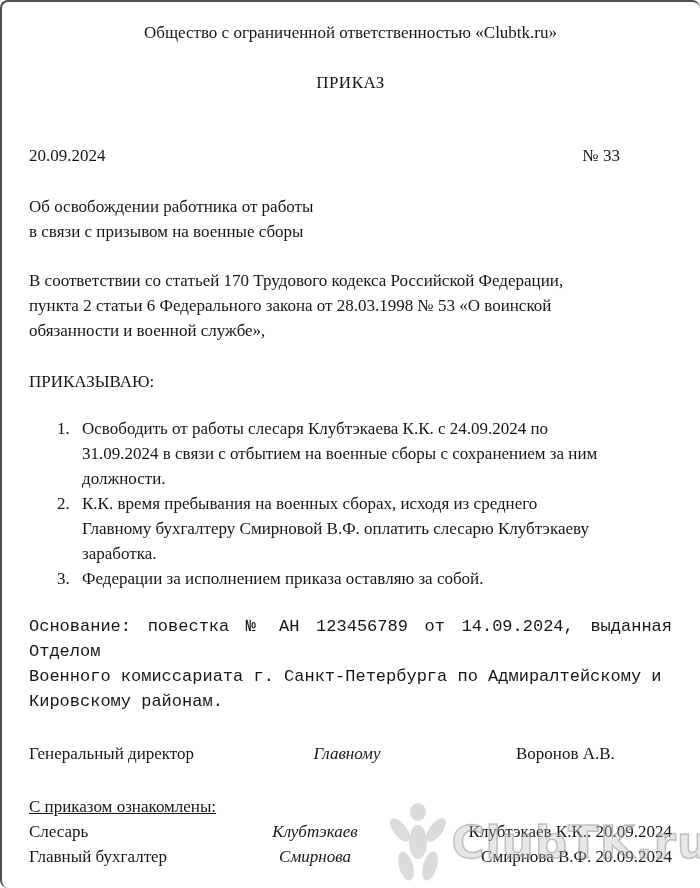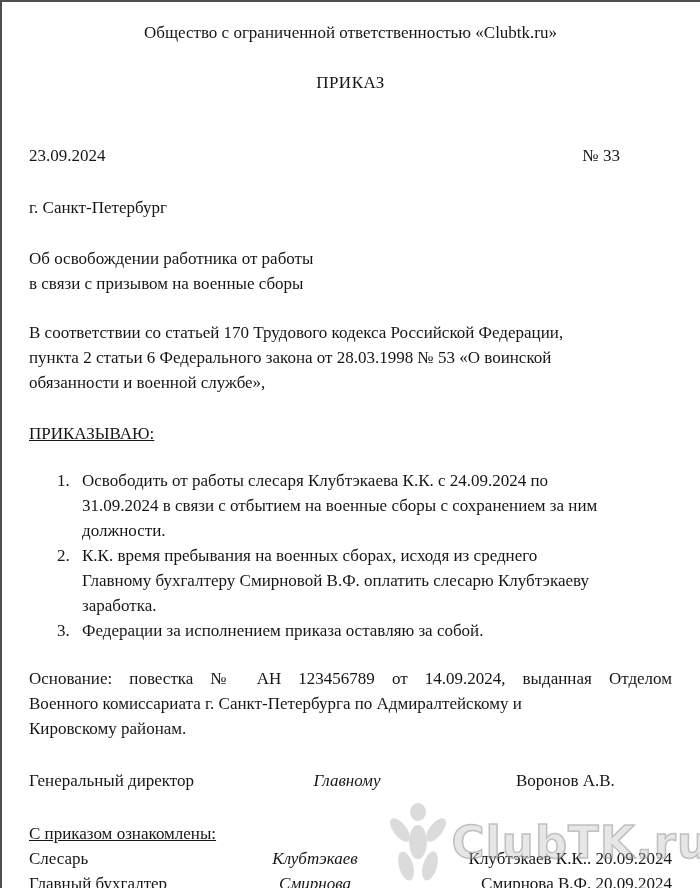--- a/index.html
+++ b/index.html
@@ -8,35 +8,36 @@
     width:700px;height:888px;
     box-sizing:border-box;
     background:#ffffff;
     border-top:2px solid #4f4f4f;
     border-left:2px solid #4f4f4f;
     padding:18px 28px 0 27px;
     font-family:"Liberation Serif","DejaVu Serif",serif;
     font-size:17px;line-height:25px;
     color:#161616;
     overflow:hidden;
+    border-radius:8px;
   }
   .center{text-align:center;}
   .company{margin-top:0;}
   .doc-title{margin-top:25px;letter-spacing:0.5px;}
   .date-row{margin-top:48px;display:flex;justify-content:space-between;align-items:baseline;}
   .doc-number{margin-right:52px;}
   .city{margin-top:27px;}
   .subject{margin-top:26px;}
   .preamble{margin-top:24px;}
-  .resolution{margin-top:26px;text-decoration:underline;}
+  .resolution{margin-top:26px;}
   .order-list{margin-top:22px;padding-left:28px;}
   .order-item{display:flex;align-items:flex-start;}
   .order-item .num{width:25px;flex:0 0 25px;}
   .order-item .item-text{flex:1;}
-  .basis{margin-top:23px;}
+  .basis{margin-top:23px;font-family:Liberation Mono, monospace;}
   .stretch{text-align:justify;text-align-last:justify;}
   .sign-row{display:grid;grid-template-columns:213px 146px 1fr;align-items:baseline;}
   .director-row{margin-top:27px;gap:32px;}
   .sign-col{font-style:italic;text-align:center;}
   .director-row .name-col{padding-left:64px;}
   .ack-heading{margin-top:28px;text-decoration:underline;}
   .ack-row .name-col{text-align:right;}
   .watermark{
     position:absolute;
     right:-10px;bottom:6px;
@@ -59,25 +60,24 @@
 </head>
 <body>
 
 <div class="page">
 
   <div class="company center">Общество с ограниченной ответственностью «Clubtk.ru»</div>
 
   <div class="doc-title center">ПРИКАЗ</div>
 
   <div class="date-row">
-    <span>23.09.2024</span>
+    <span>20.09.2024</span>
     <span class="doc-number">№ 33</span>
   </div>
 
-  <div class="city">г. Санкт-Петербург</div>
 
   <div class="subject">
     <div>Об освобождении работника от работы</div>
     <div>в связи с призывом на военные сборы</div>
   </div>
 
   <div class="preamble">
     <div>В соответствии со статьей 170 Трудового кодекса Российской Федерации,</div>
     <div>пункта 2 статьи 6 Федерального закона от 28.03.1998 № 53 «О воинской</div>
     <div>обязанности и военной службе»,</div>

